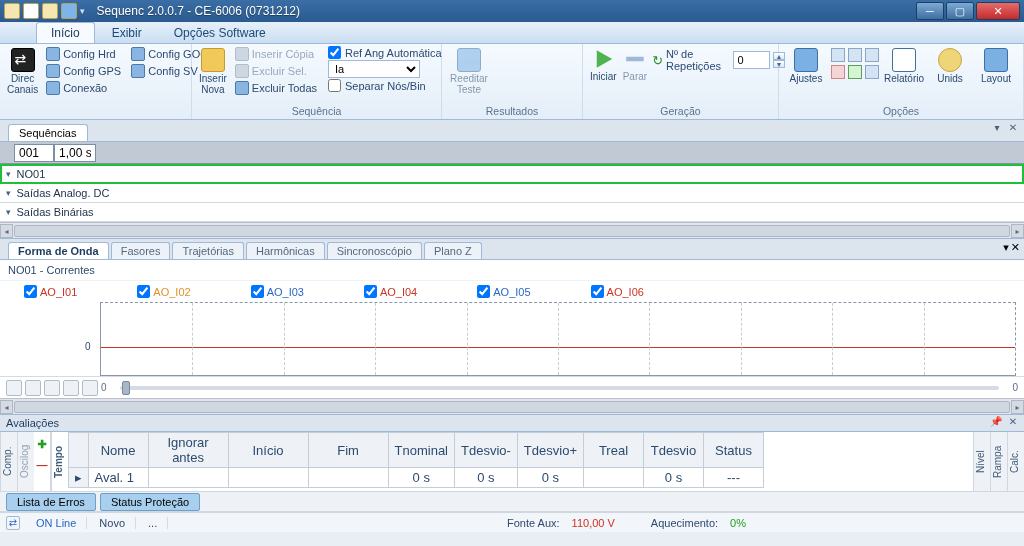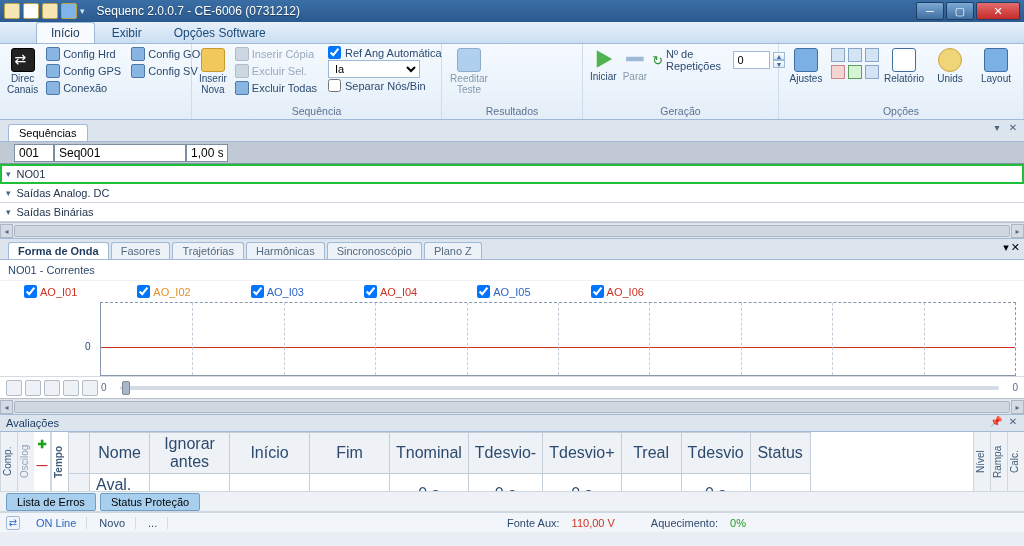--- a/index.html
+++ b/index.html
@@ -98,21 +98,21 @@
 
 .avbody { height: 60px; background: #fff; display: flex; border-bottom: 1px solid #cfd7e1; }
 .sidetab { width: 17px; writing-mode: vertical-rl; transform: rotate(180deg); text-align: center; font-size: 10px; border-right: 1px solid #cfd7e1; background: #eef2f6; color: #3f5a78; padding: 3px 1px; cursor: pointer; }
 .sidetab.light { color: #94a3b5; }
 
 .addrem { width: 17px; display: flex; flex-direction: column; align-items: center; justify-content: flex-start; gap: 8px; padding-top: 6px; border-right: 1px solid #cfd7e1; }
 .addrem .plus { color: #1fa01f; font-weight: bold; cursor: pointer; }
 .addrem .minus { color: #c62a2a; font-weight: bold; cursor: pointer; }
 
 .avtable { flex: 1; overflow: hidden; }
-.avtable table { border-collapse: collapse; font-size: 16px; }
+.avtable table { border-collapse: collapse; font-size: 13px; }
 .avtable th, .avtable td { border: 1px solid #c4ced8; padding: 2px 6px; text-align: center; height: 17px; background: #fff; color: #2c4a6e; }
 .avtable th { background: #eef2f6; font-weight: normal; }
 .avtable td.left { text-align: left; }
 
 
 .btabs { height: 20px; background: #eef2f6; display: flex; align-items: center; padding-left: 6px; gap: 4px; border-bottom: 1px solid #cfd7e1; }
 .btabs .btab { padding: 2px 10px; font-size: 11px; background: #a8d0ee; border: 1px solid #6f9ec6; border-radius: 2px; cursor: pointer; }
 
 
 .statusbar { height: 20px; background: #f2f5f9; border-top: 1px solid #cfd7e1; display: flex; align-items: center; font-size: 11px; color: #2c4a6e; padding: 0 6px; gap: 12px; }
@@ -292,21 +292,20 @@
 
 <div class="seqtabs">
   <div class="tab">Sequências</div>
   <div class="winctrls">
       <span>▾</span>
       <span>✕</span>
     </div>
 </div>
 <div class="seqinputs">
   <input style="width: 40px;" value="001">
-  <input style="width: 132px;" value="Seq001">
   <input style="width: 42px;" value="1,00 s">
 </div>
 
 <div class="acc">
   <div class="acc-row selected">
       <span class="chev">▾</span>
       <span>NO01</span>
     </div>
   <div class="acc-row">
       <span class="chev">▾</span>

